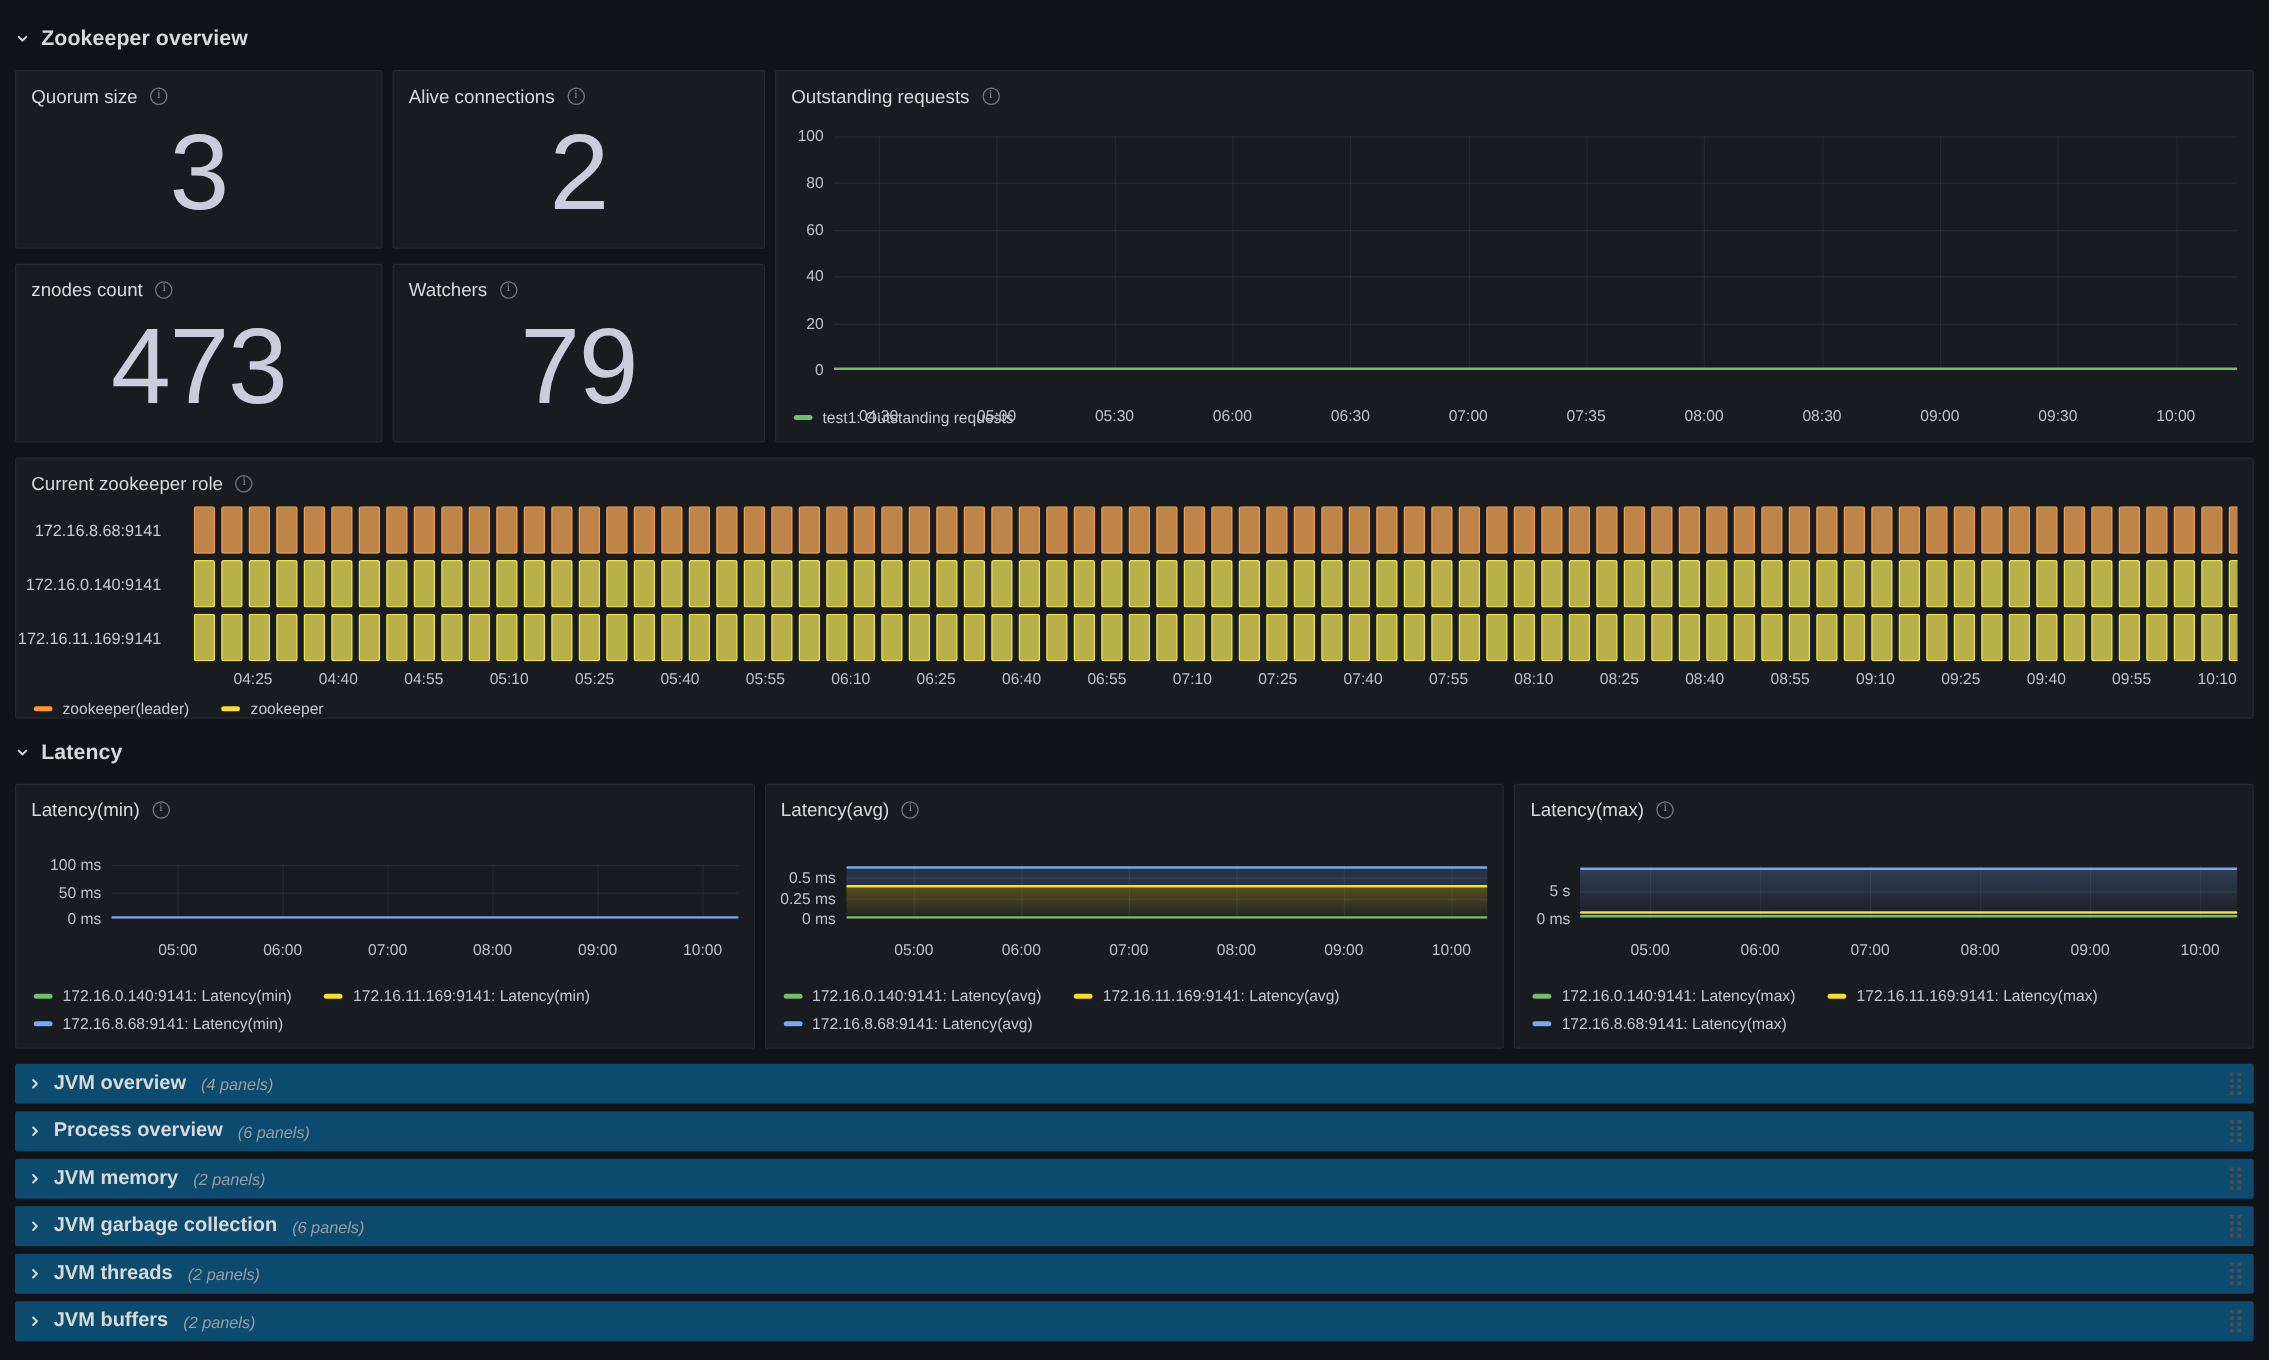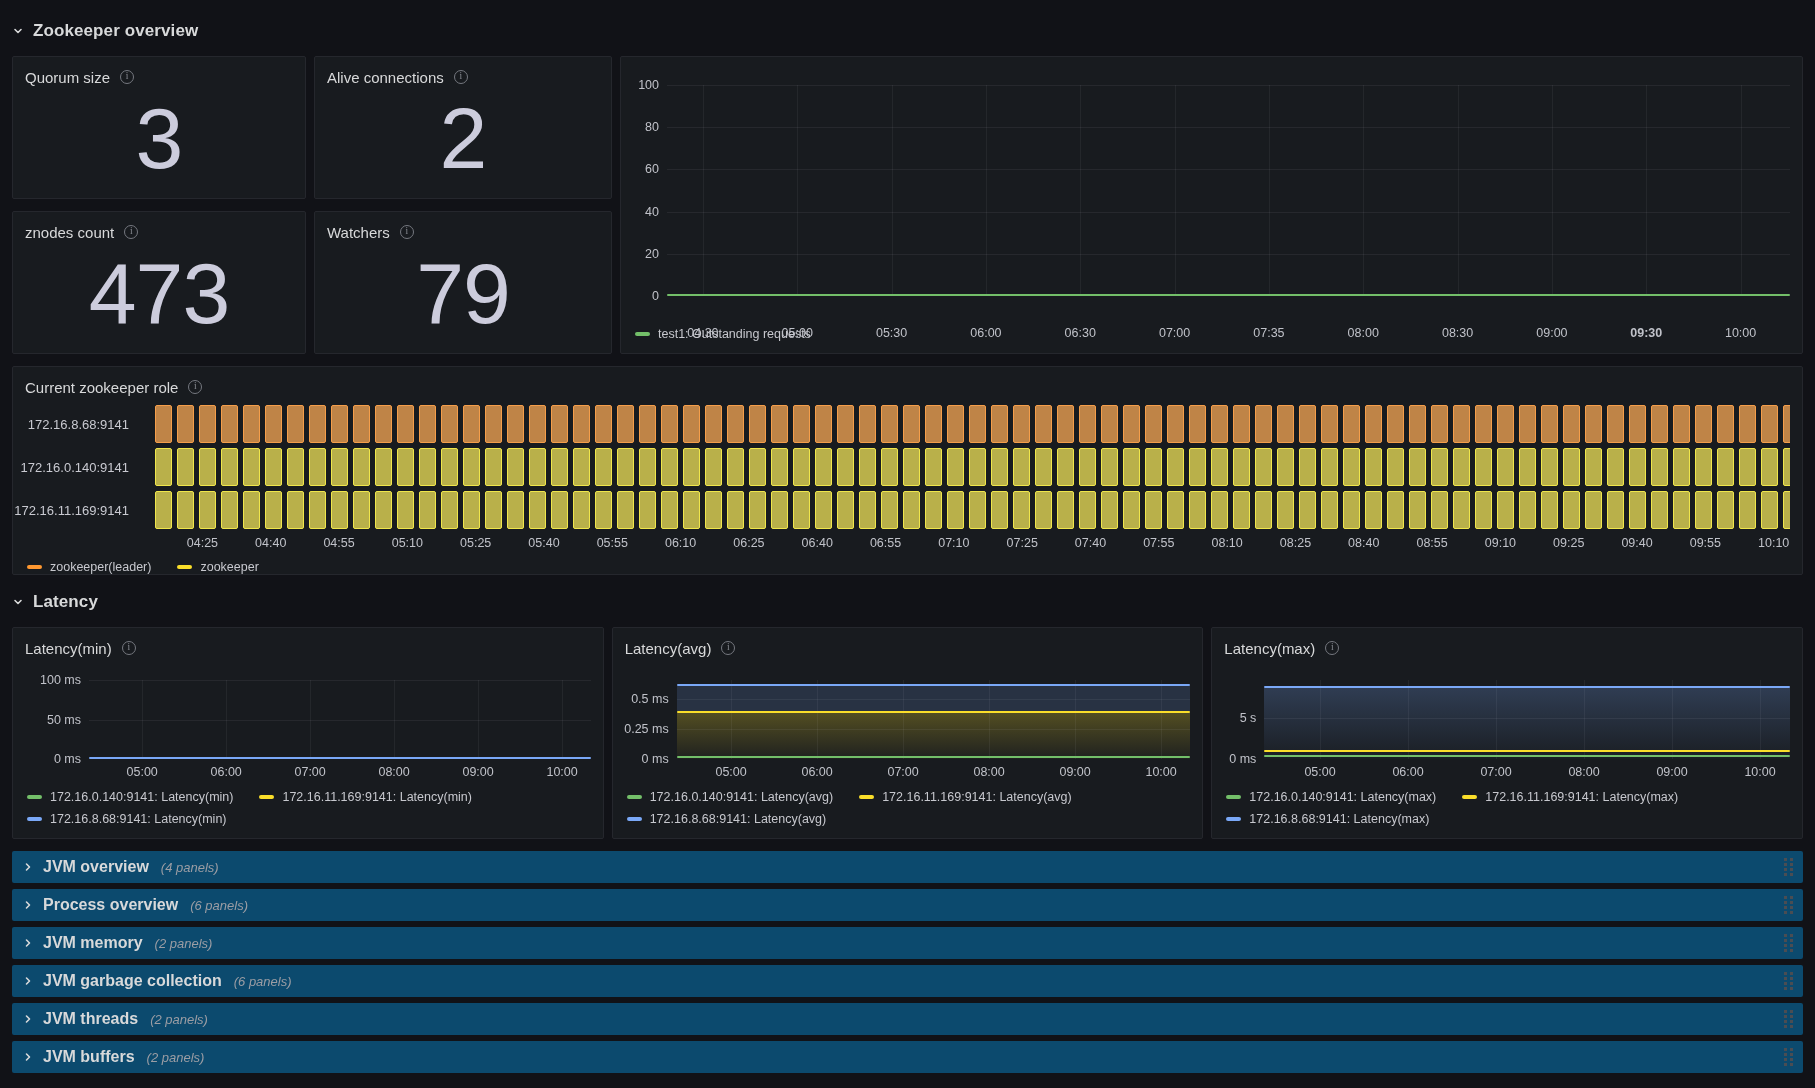--- a/index.html
+++ b/index.html
@@ -72,21 +72,21 @@
   .role-label {
     flex:none; width:130px; display:flex; align-items:center; justify-content:flex-end;
     padding-right:26px; font-size:13px; color:#c9cad1; white-space:nowrap;
   }
   .role-strip { flex:1; display:flex; gap:5px; overflow:hidden; }
   .cell { flex:none; width:17px; border-radius:2px; border:1px solid; }
   .role-axis { position:relative; height:18px; margin-left:130px; flex:none; }
   .role-axis .x-tick { top:2px; }
   
   .latency-row { display:flex; gap:8px; height:212px; }
-  .latency-row .panel { flex:1; min-width:0; }
+  .latency-row .panel { flex:1; min-width:0;gap:12px; }
   
   .collapsed-rows { margin-top:12px; }
   .crow {
     height:32px; background:#0c4a6e; border-radius:2px; margin-bottom:6px;
     display:flex; align-items:center; padding:0 10px; cursor:pointer;
   }
   .crow-title { font-size:16px; font-weight:700; color:#d8d9da; margin-left:9px; }
   .crow-count { font-size:13px; font-style:italic; color:#9b9da4; margin-left:12px; }
   .dots {
     margin-left:auto; display:grid; grid-template-columns:repeat(2,3px);
@@ -118,20 +118,24 @@
 
     <div class="panel">
       <div class="panel-head">
         <span class="panel-title">Alive connections</span>
         <span class="info-icon"></span>
       </div>
       <div class="stat-value">2</div>
     </div>
 
     <div class="panel outstanding">
+      <div class="panel-head">
+        <span class="panel-title">Outstanding requests</span>
+        <span class="info-icon"></span>
+      </div>
       <div class="chart-main">
         <div class="y-axis" style="width: 34px;">
             <div class="y-tick" style="top: 0%;">100</div>
             <div class="y-tick" style="top: 20%;">80</div>
             <div class="y-tick" style="top: 40%;">60</div>
             <div class="y-tick" style="top: 60%;">40</div>
             <div class="y-tick" style="top: 80%;">20</div>
             <div class="y-tick" style="top: 100%;">0</div>
           </div>
         <div class="plot">
@@ -162,21 +166,21 @@
             <div class="x-tick" style="left: 0%;">04:30</div>
             <div class="x-tick" style="left: 9.09091%;">05:00</div>
             <div class="x-tick" style="left: 18.1818%;">05:30</div>
             <div class="x-tick" style="left: 27.2727%;">06:00</div>
             <div class="x-tick" style="left: 36.3636%;">06:30</div>
             <div class="x-tick" style="left: 45.4545%;">07:00</div>
             <div class="x-tick" style="left: 54.5455%;">07:35</div>
             <div class="x-tick" style="left: 63.6364%;">08:00</div>
             <div class="x-tick" style="left: 72.7273%;">08:30</div>
             <div class="x-tick" style="left: 81.8182%;">09:00</div>
-            <div class="x-tick" style="left: 90.9091%; font-weight: bold;">09:30</div>
+            <div class="x-tick" style="left: 90.9091%;">09:30</div>
             <div class="x-tick" style="left: 100%;">10:00</div>
           </div>
         </div>
       <div class="legend">
           <div class="legend-row">
             <div class="legend-item">
               <span class="swatch" style="background: rgb(115, 191, 105);"></span>
               <span class="legend-label">test1: Outstanding requests</span>
             </div>
           </div>

